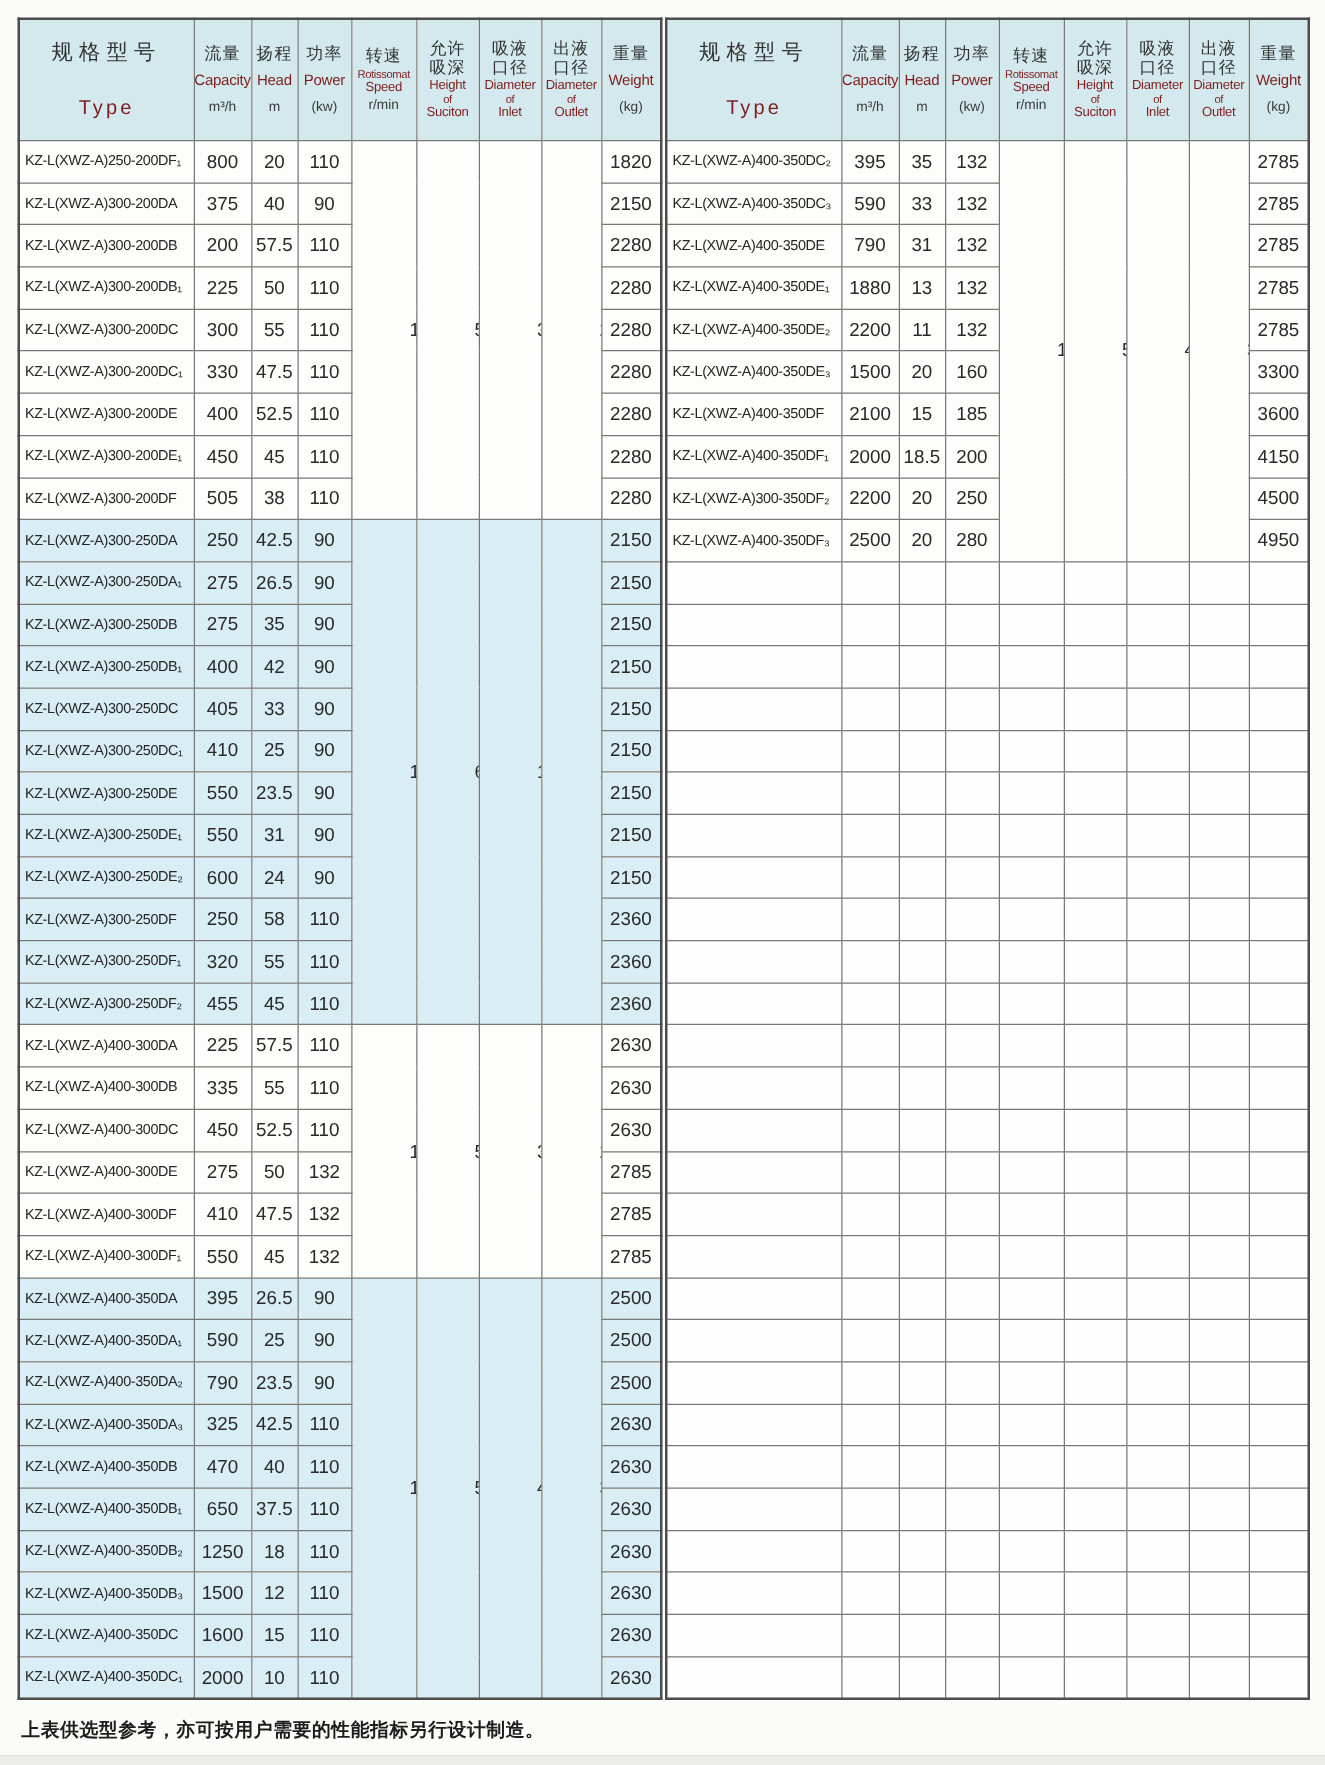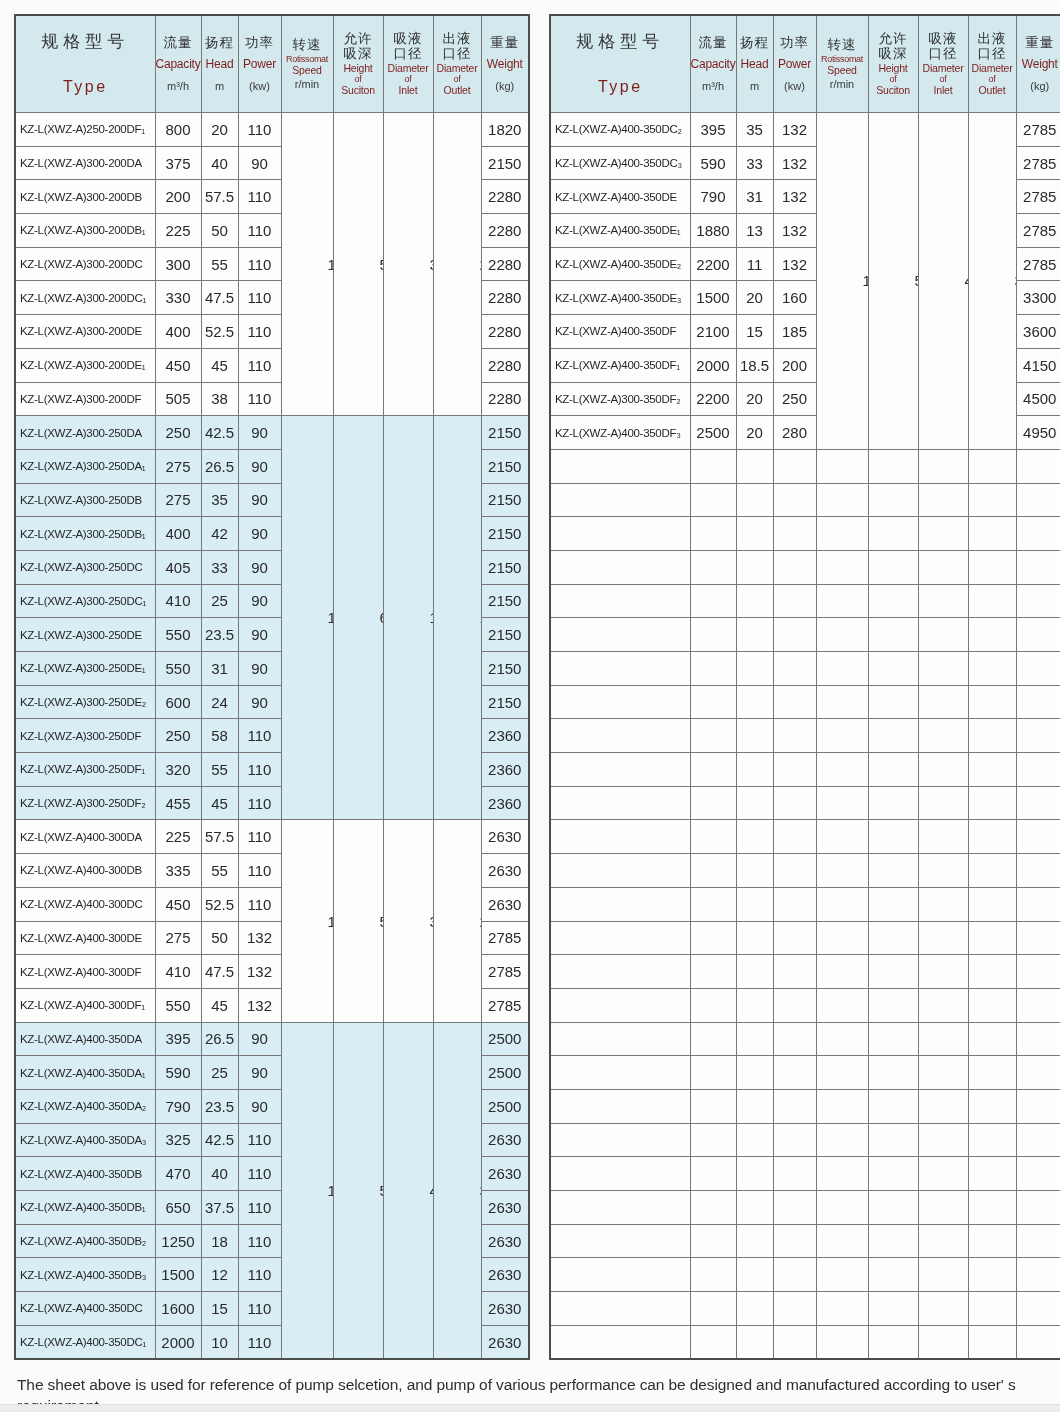--- a/index.html
+++ b/index.html
@@ -5,21 +5,21 @@
   html,body{margin:0;padding:0;}
   body{
     width:1060px;height:1412px;
     background:#fbfbf9;
     font-family:"Liberation Sans","DejaVu Sans",sans-serif;
     color:#222;
     position:relative;
     overflow:hidden;
   }
   .page{padding:14px 14px 0 14px;}
-  .tables{display:flex;gap:19px;align-items:flex-end;}
+  .tables{display:flex;gap:2px;align-items:flex-end;}
   table.spec{
     border-collapse:collapse;
     table-layout:fixed;
     width:514px;
     border:2px solid #4c4c4c;
     background:#fdfdfc;
   }
   table.spec th, table.spec td{
     border:1px solid #787878;
     padding:0;
@@ -928,16 +928,17 @@
               <td class="empty"></td>
               <td class="empty"></td>
               <td class="empty"></td>
               <td class="empty"></td>
             </tr>
           </tbody>
   </table>
 </div>
   </div>
   <div class="notes">
+    <div class="note-zh">上表供选型参考，亦可按用户需要的性能指标另行设计制造。</div>
     <div class="note-en">The sheet above is used for reference of pump selcetion, and pump of various performance can be designed and manufactured according to user' s requirement.</div>
   </div>
 </div>
 <div class="bottom-bar"></div>
 
 </body></html>

